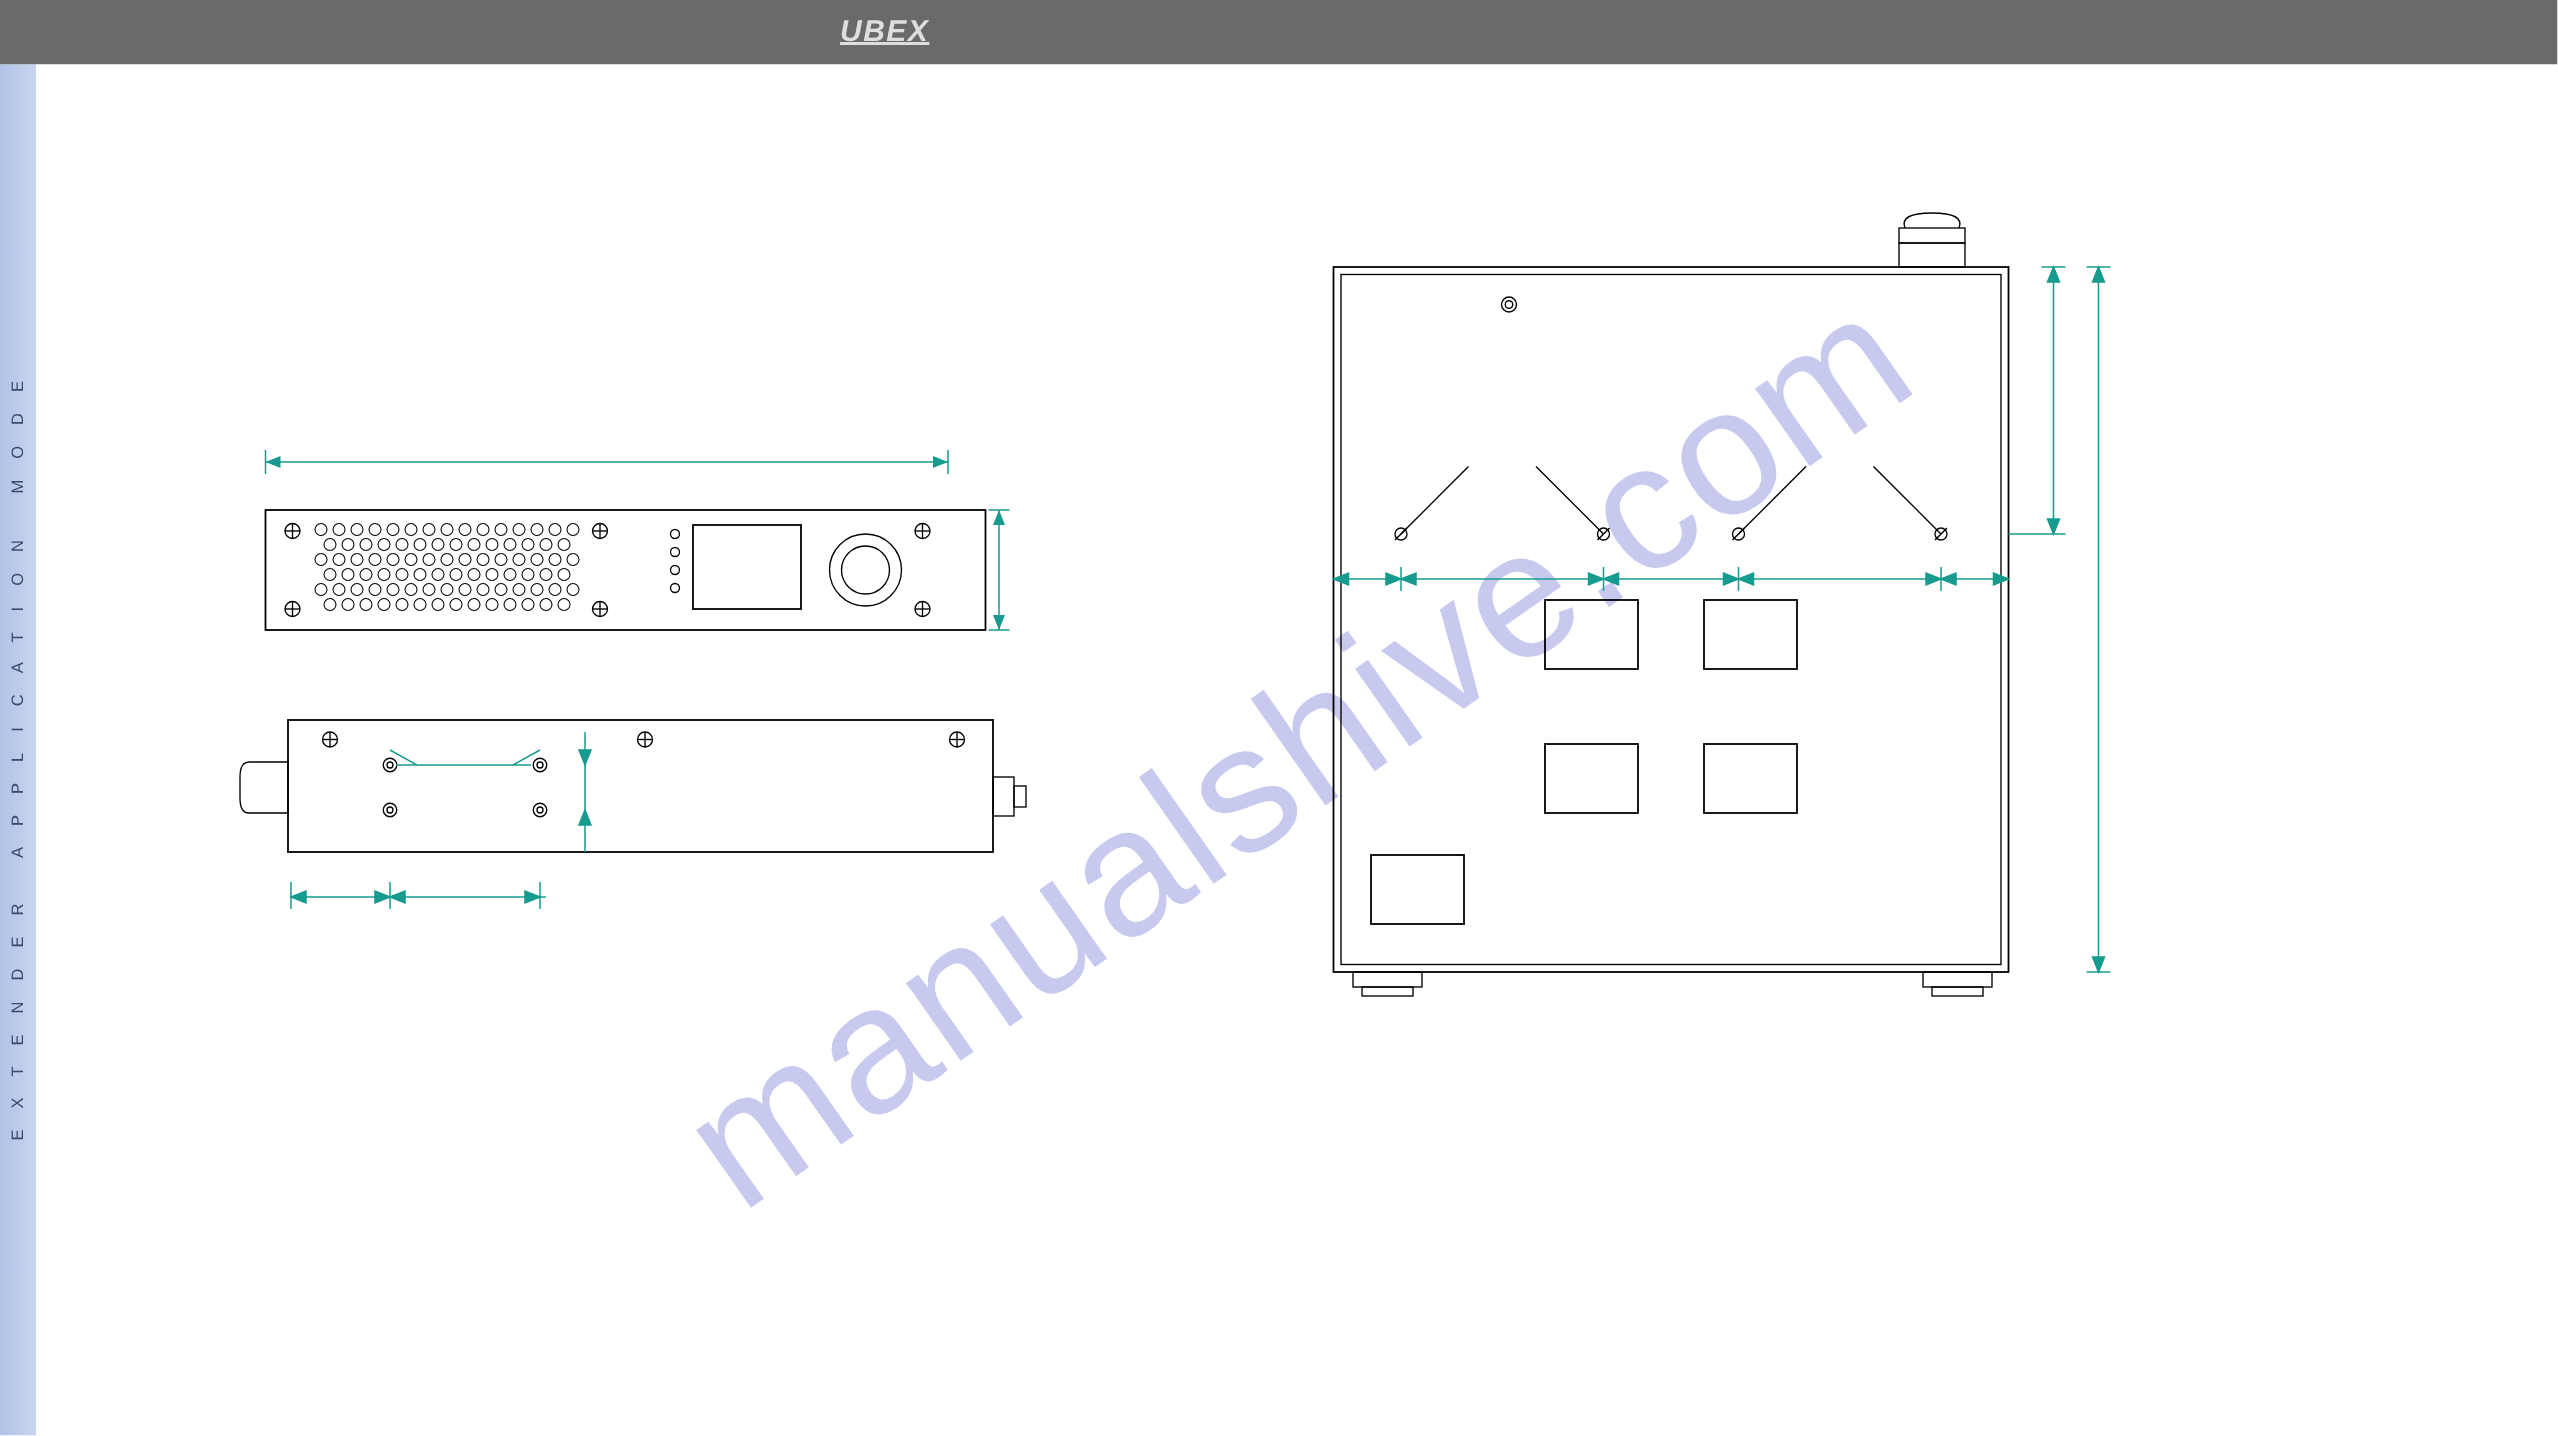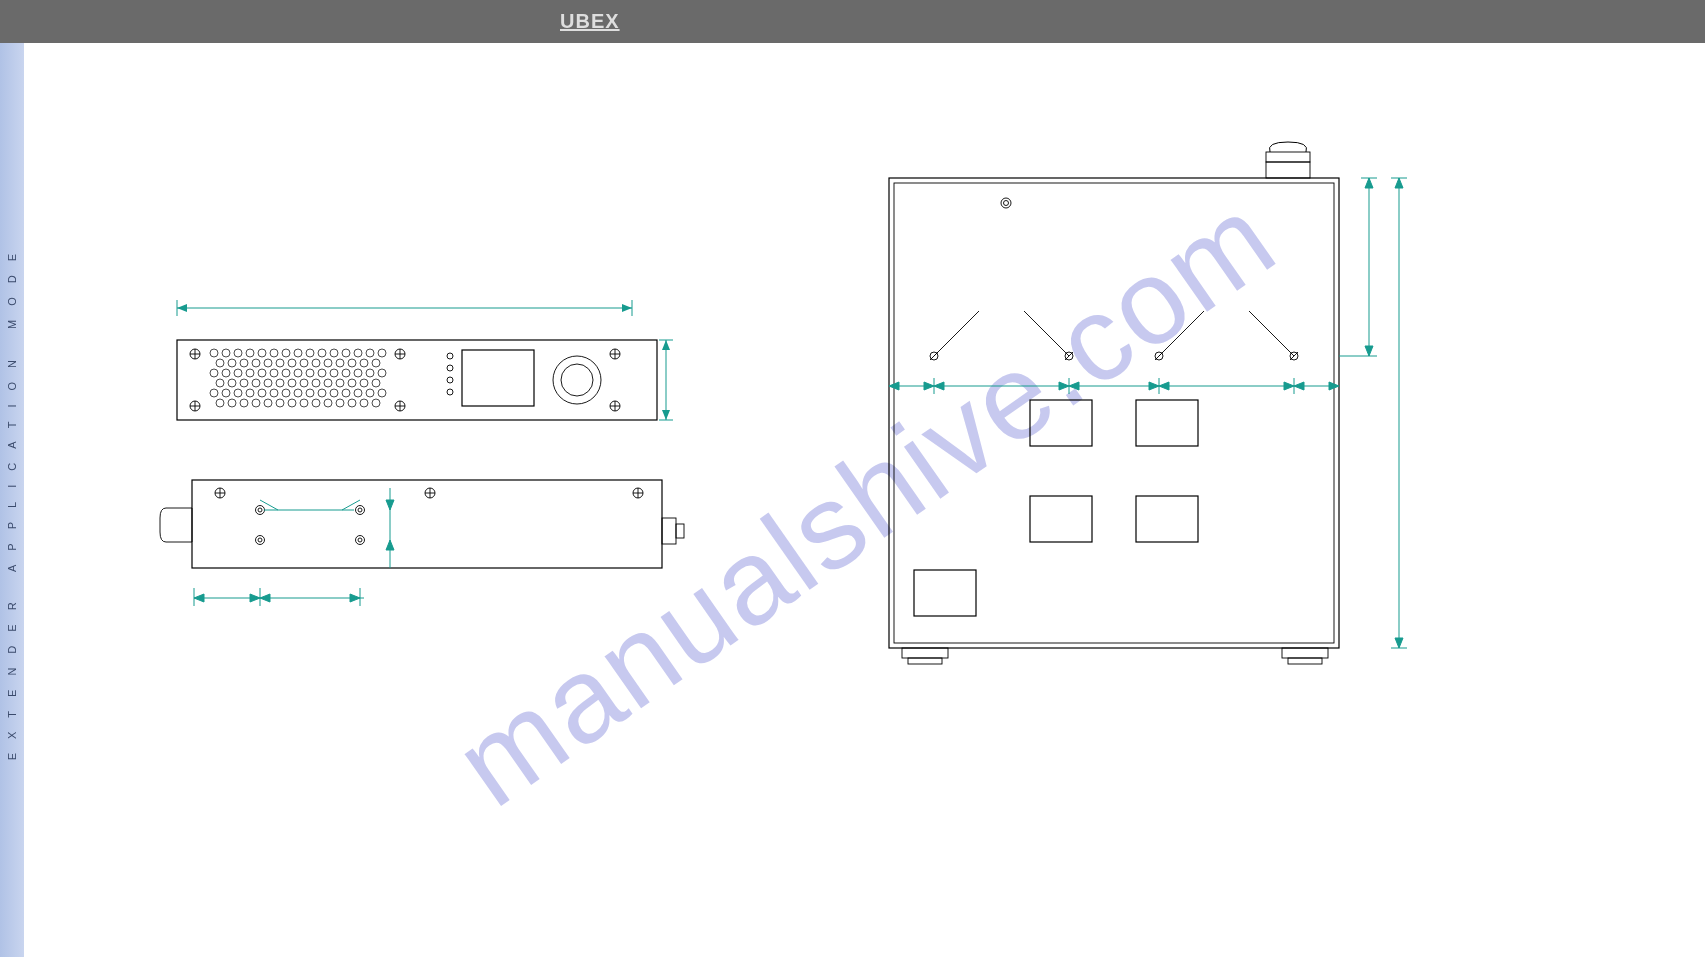--- a/index.html
+++ b/index.html
@@ -17,20 +17,21 @@
     background: #6a6a6a;
     display: flex;
     align-items: center;
     justify-content: flex-start;
     padding-left: 560px;
   }
   .header-label {
     color: #dedede;
     font-size: 20px;
     font-weight: bold;
+    font-style: italic;
     text-decoration: underline;
     letter-spacing: 1px;
   }
   .left-strip {
     position: absolute;
     left: 0;
     top: 43px;
     width: 24px;
     height: 914px;
     background: linear-gradient(to right, #b0c2e6, #c9d5ef);

